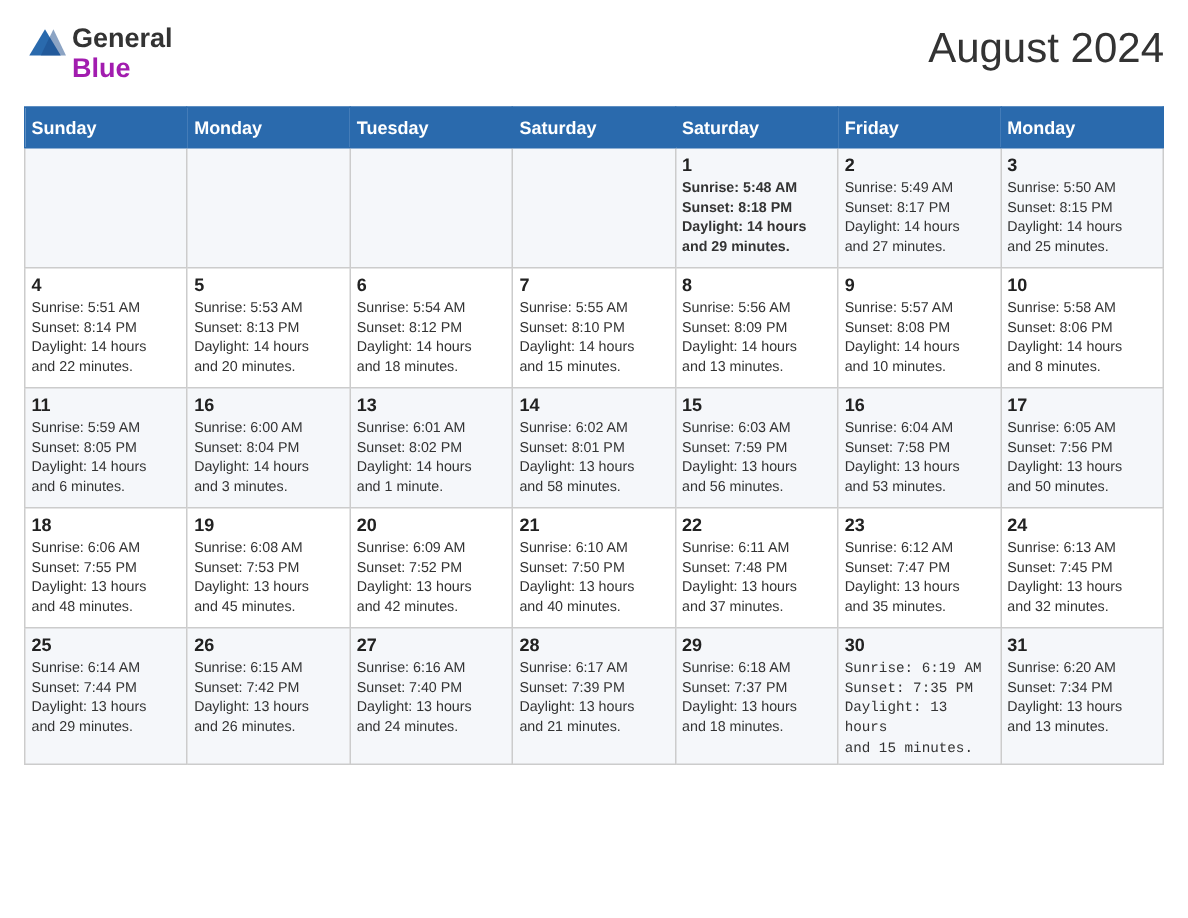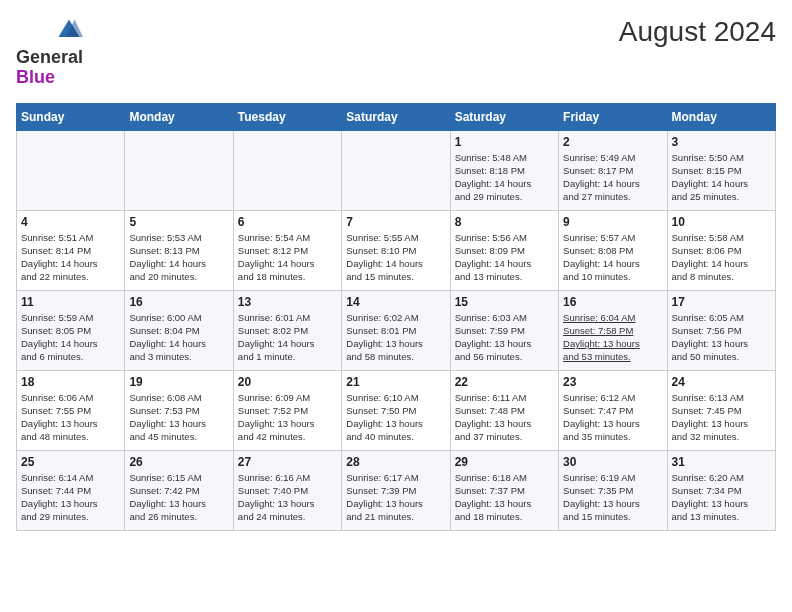--- a/index.html
+++ b/index.html
@@ -11,23 +11,22 @@
       padding: 16px;
     }
     .header {
       display: flex;
       justify-content: space-between;
       align-items: flex-start;
       margin-bottom: 10px;
     }
     .logo {
       display: flex;
-      align-items: flex-end;
+      align-items: flex-start;
       gap: 4px;
-      flex-direction: column;
     }
     .logo-text {
       font-size: 18px;
       font-weight: bold;
       line-height: 1.1;
     }
     .logo-general { color: #333; }
     .logo-blue { color: #a21caf; }
     .logo-icon {
       width: 28px;
@@ -120,21 +119,21 @@
       </tr>
   </thead>
   <tbody id="calendar-body">
   <tr>
         <td class="empty-cell"></td>
         <td class="empty-cell"></td>
         <td class="empty-cell"></td>
         <td class="empty-cell"></td>
         <td>
           <div class="day-num">1</div>
-          <div class="day-detail" style="white-space: pre-line;">Sunrise: 5:48 AM
+          <div class="day-detail" style="white-space: pre-line; font-weight: bold;">Sunrise: 5:48 AM
 Sunset: 8:18 PM
 Daylight: 14 hours
 and 29 minutes.</div>
         </td>
         <td>
           <div class="day-num">2</div>
           <div class="day-detail" style="white-space: pre-line;">Sunrise: 5:49 AM
 Sunset: 8:17 PM
 Daylight: 14 hours
 and 27 minutes.</div>
@@ -229,21 +228,21 @@
         </td>
         <td>
           <div class="day-num">15</div>
           <div class="day-detail" style="white-space: pre-line;">Sunrise: 6:03 AM
 Sunset: 7:59 PM
 Daylight: 13 hours
 and 56 minutes.</div>
         </td>
         <td>
           <div class="day-num">16</div>
-          <div class="day-detail" style="white-space: pre-line; text-decoration: underline;">Sunrise: 6:04 AM
+          <div class="day-detail" style="white-space: pre-line;">Sunrise: 6:04 AM
 Sunset: 7:58 PM
 Daylight: 13 hours
 and 53 minutes.</div>
         </td>
         <td>
           <div class="day-num">17</div>
           <div class="day-detail" style="white-space: pre-line;">Sunrise: 6:05 AM
 Sunset: 7:56 PM
 Daylight: 13 hours
 and 50 minutes.</div>
@@ -331,21 +330,21 @@
         </td>
         <td>
           <div class="day-num">29</div>
           <div class="day-detail" style="white-space: pre-line;">Sunrise: 6:18 AM
 Sunset: 7:37 PM
 Daylight: 13 hours
 and 18 minutes.</div>
         </td>
         <td>
           <div class="day-num">30</div>
-          <div class="day-detail" style="white-space: pre-line;">Sunrise: 6:19 AM
+          <div class="day-detail" style="white-space: pre-line; font-family: Liberation Mono, monospace;">Sunrise: 6:19 AM
 Sunset: 7:35 PM
 Daylight: 13 hours
 and 15 minutes.</div>
         </td>
         <td>
           <div class="day-num">31</div>
           <div class="day-detail" style="white-space: pre-line;">Sunrise: 6:20 AM
 Sunset: 7:34 PM
 Daylight: 13 hours
 and 13 minutes.</div>

